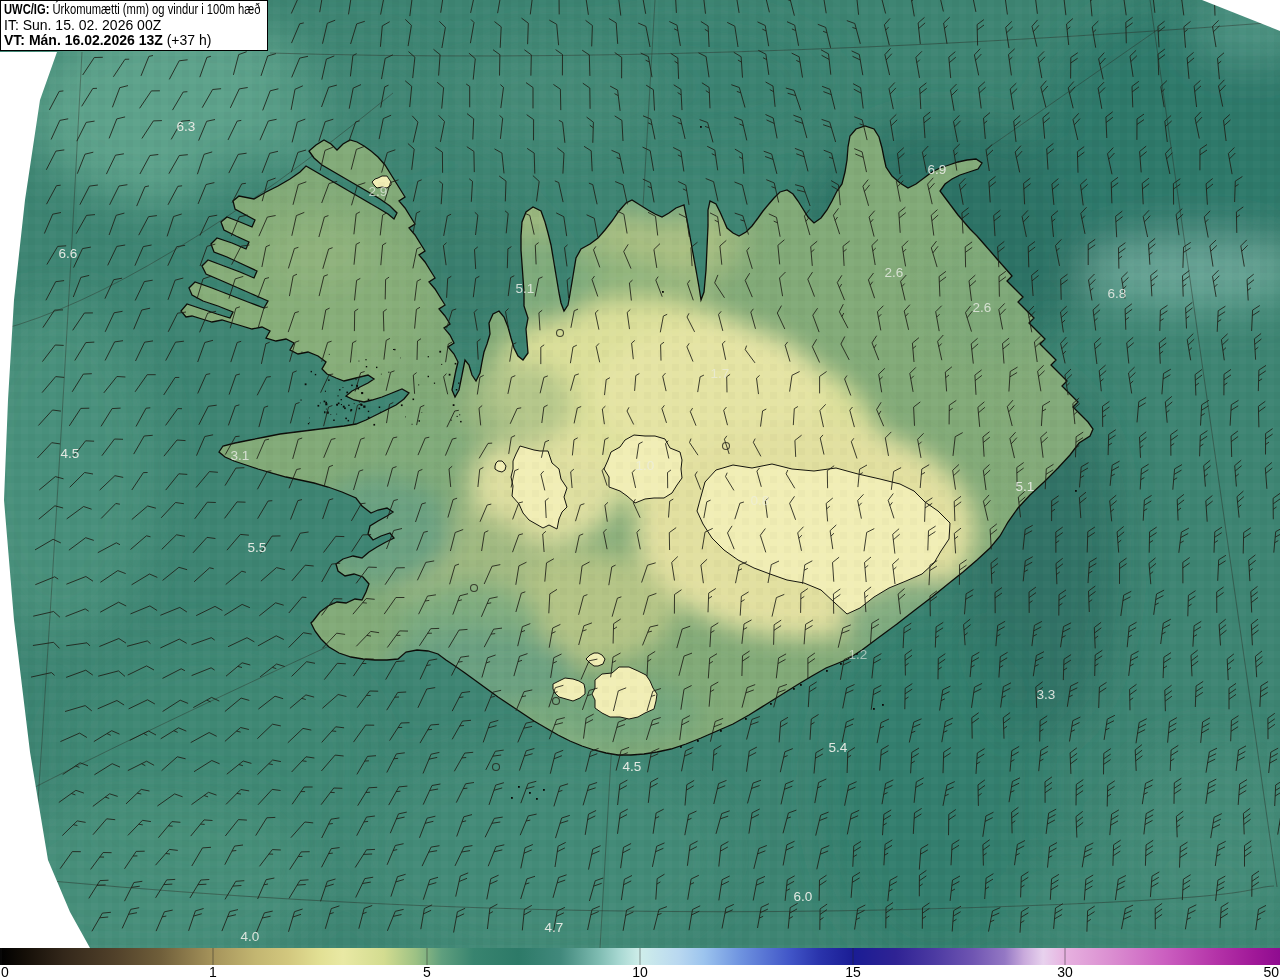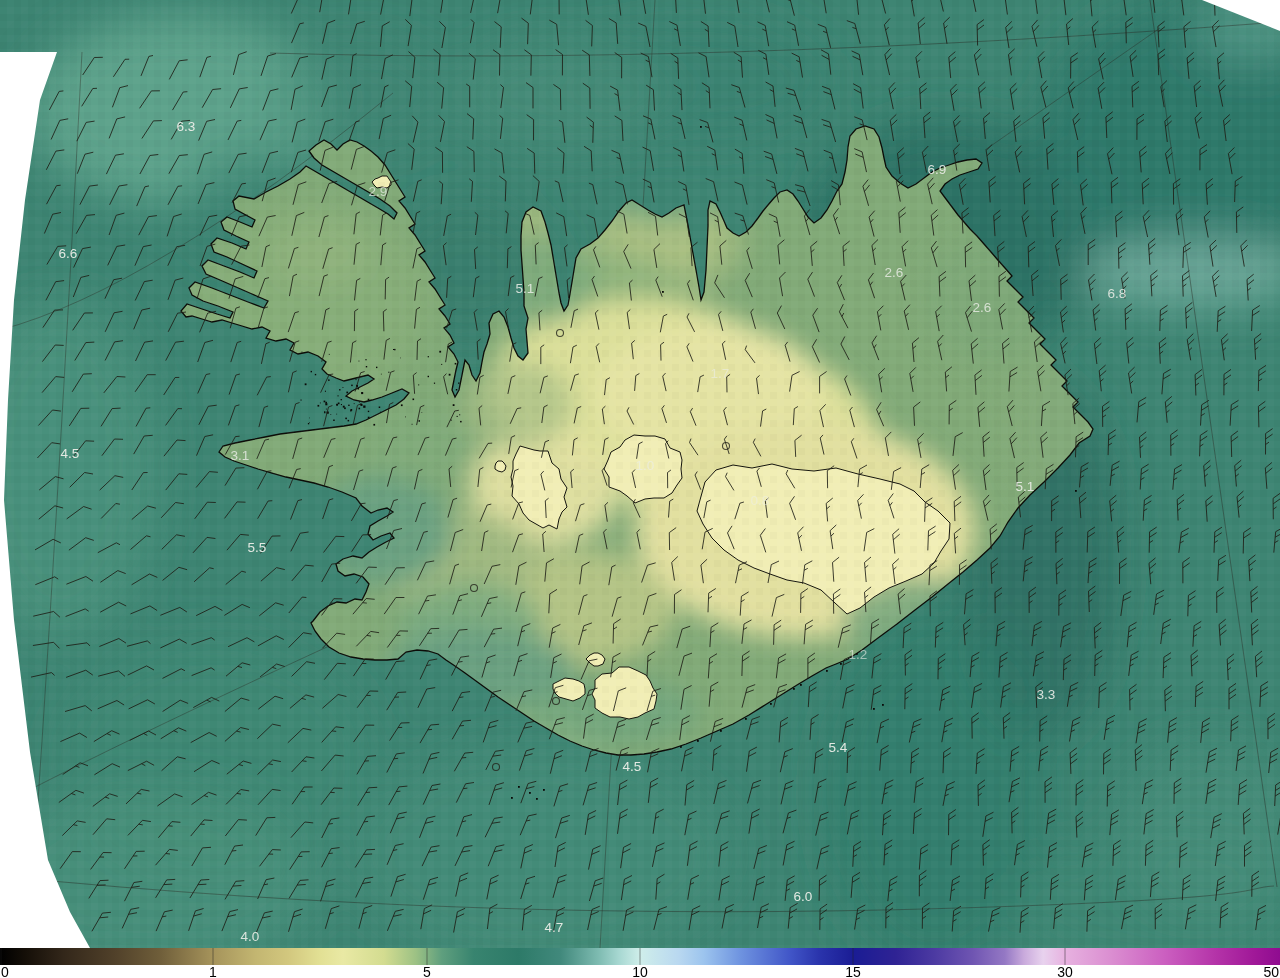--- a/index.html
+++ b/index.html
@@ -285,12 +285,17 @@
         <line x1="853" y1="948" x2="853" y2="965" stroke="#222" stroke-width="0.8" opacity="0.6"></line>
         <line x1="1065" y1="948" x2="1065" y2="965" stroke="#222" stroke-width="0.8" opacity="0.6"></line>
 <text x="1" y="977" text-anchor="start" font-size="14" fill="#000">0</text>
         <text x="213" y="977" text-anchor="middle" font-size="14" fill="#000">1</text>
         <text x="427" y="977" text-anchor="middle" font-size="14" fill="#000">5</text>
         <text x="640" y="977" text-anchor="middle" font-size="14" fill="#000">10</text>
         <text x="853" y="977" text-anchor="middle" font-size="14" fill="#000">15</text>
         <text x="1065" y="977" text-anchor="middle" font-size="14" fill="#000">30</text>
         <text x="1279" y="977" text-anchor="end" font-size="14" fill="#000">50</text>
 </svg></div>
+<div id="tbox">
+<div class="ln" style="transform:scaleX(0.80)"><b>UWC/IG:</b> Úrkomumætti (mm) og vindur i 100m hæð</div>
+<div class="ln">IT: Sun. 15. 02. 2026 00Z</div>
+<div class="ln"><b>VT: Mán. 16.02.2026 13Z</b> (+37 h)</div>
+</div>
 </div>
 </body></html>

